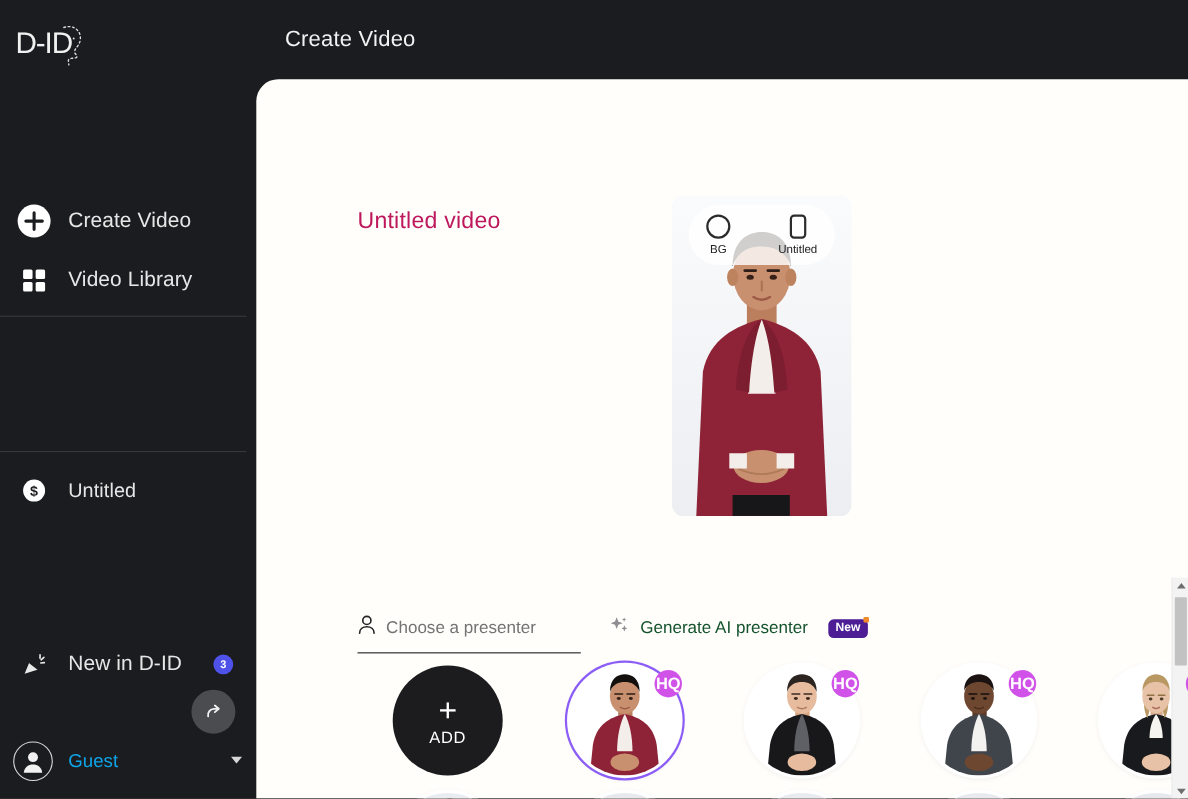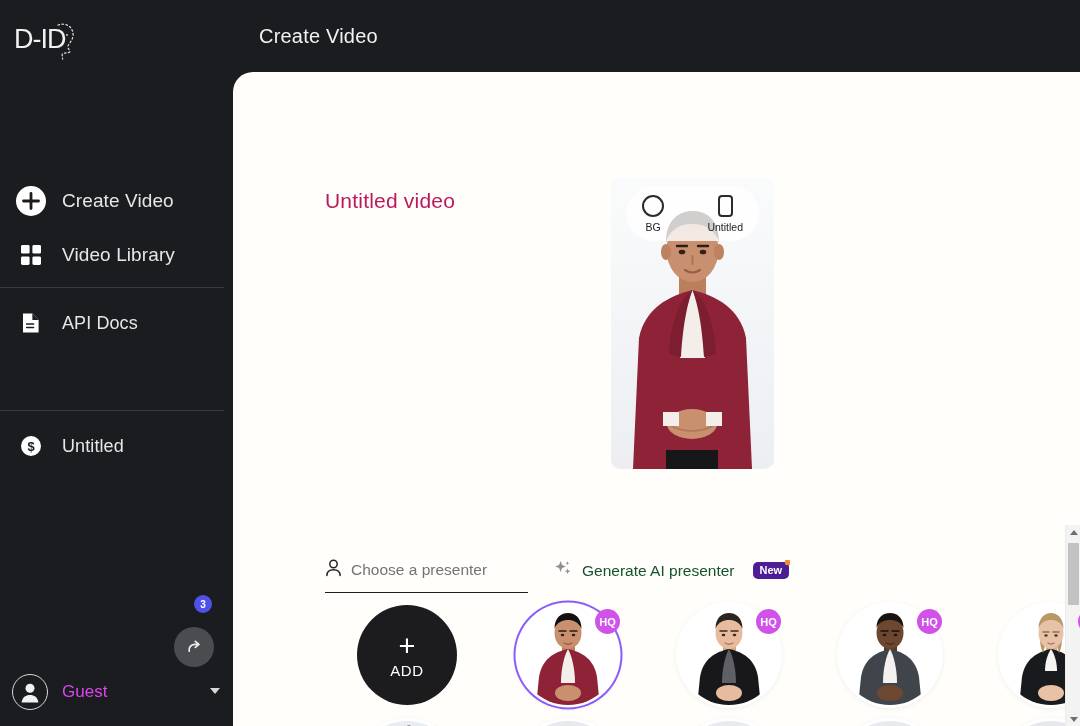--- a/index.html
+++ b/index.html
@@ -76,21 +76,21 @@
     position: absolute; left: 12px; top: 672px;
     width: 210px; height: 40px;
     display: flex; align-items: center; cursor: pointer;
   }
   .avatar {
     width: 36px; height: 36px; border-radius: 50%;
     border: 1.6px solid #d9d9db;
     display: flex; align-items: center; justify-content: center;
     background: #1b1c1f; overflow: hidden;
   }
-  .user-name { margin-left: 14px; font-size: 17px; color: #d946ef; }
+  .user-name { margin-left: 14px; font-size: 17px; color: #0ea5e9; }
   .caret {
     position: absolute; left: 198px; top: 16px;
     width: 0; height: 0;
     border-left: 5px solid transparent;
     border-right: 5px solid transparent;
     border-top: 6px solid #d8d8da;
   }
 
   
   .topbar {
@@ -204,21 +204,21 @@
     display: flex; flex-direction: column; align-items: center; justify-content: center;
     justify-self: center;
     cursor: pointer;
   }
   .add-plus { font-size: 29px; line-height: 1; font-weight: 300; margin-bottom: 1px; }
   .add-text { font-size: 15px; letter-spacing: .6px; }
   .hq-badge {
     position: absolute; right: -2px; top: 4px;
     width: 25px; height: 25px; border-radius: 50%;
     background: #d152e8; color: #fff;
-    font-size: 11px; font-weight: bold;
+    font-size: 15px; font-weight: bold;
     display: flex; align-items: center; justify-content: center;
     z-index: 3;
   }
 
   
   .scrollbar {
     position: absolute; right: 0; top: 453px;
     width: 15px; height: 201px;
     background: #f3f3f3;
     border-left: 1px solid #ececec;
@@ -279,46 +279,46 @@
             <rect x="12.4" y="12.4" width="8.6" height="8.6" rx="1.4" fill="#ffffff"></rect>
           </svg>
         </span>
         <span class="nav-label">Video Library</span>
       </div>
     </div>
 
     <div class="divider" style="top:287px"></div>
 
     <div class="nav-group" style="top:296px">
-      <div class="nav-item">
-        <span class="nav-icon">
-          <svg width="20" height="22" viewBox="0 0 20 22">
-            <path d="M2 1.6h9.4L17.6 8v12.4H2z" fill="#ffffff"></path>
-            <path d="M11.4 1.6V8h6.2" fill="#1b1c1f"></path>
-            <path d="M5.6 12h7M5.6 15.4h7" stroke="#1b1c1f" stroke-width="1.5" stroke-linecap="round"></path>
-          </svg>
-        </span>
-        <span class="nav-label sm">API Docs</span>
-      </div>
     </div>
 
     <div class="divider" style="top:410px"></div>
 
     <div class="nav-group" style="top:419px">
       <div class="nav-item">
         <span class="nav-icon">
           <svg width="22" height="22" viewBox="0 0 22 22">
             <circle cx="11" cy="11" r="10" fill="#ffffff"></circle>
             <text x="11" y="16" text-anchor="middle" font-family="Liberation Sans, sans-serif" font-size="13" font-weight="bold" fill="#1b1c1f">$</text>
           </svg>
         </span>
         <span class="nav-label sm">Untitled</span>
       </div>
     </div>
 
+    <div class="newin">
+      <span class="nav-icon">
+        <svg width="24" height="24" viewBox="0 0 24 24">
+          <path d="M3.4 20.4l4.2-10.1 8.1 6.3-12.3 3.8z" fill="#e9e9ea"></path>
+          <path d="M7.6 10.3l8.1 6.3" stroke="#1b1c1f" stroke-width="1.1"></path>
+          <path d="M17.4 3.2v3.3M20.9 5.6l-2.5 2.2M21.3 10.4l-3.2.3" stroke="#e9e9ea" stroke-width="1.5" stroke-linecap="round"></path>
+        </svg>
+      </span>
+      <span class="nav-label">New in D-ID</span>
+    </div>
     <div class="count-badge">3</div>
 
     <div class="collapse-btn">
       <svg width="20" height="20" viewBox="0 0 20 20">
         <path d="M5.2 14.2c-.6-3.9 1.8-6.6 5.4-6.8h3.2" fill="none" stroke="#f0f0f1" stroke-width="1.7" stroke-linecap="round"></path>
         <path d="M11.3 4.4l3.6 3-3.6 3" fill="none" stroke="#f0f0f1" stroke-width="1.7" stroke-linecap="round" stroke-linejoin="round"></path>
       </svg>
     </div>
 
     <div class="user-row">

